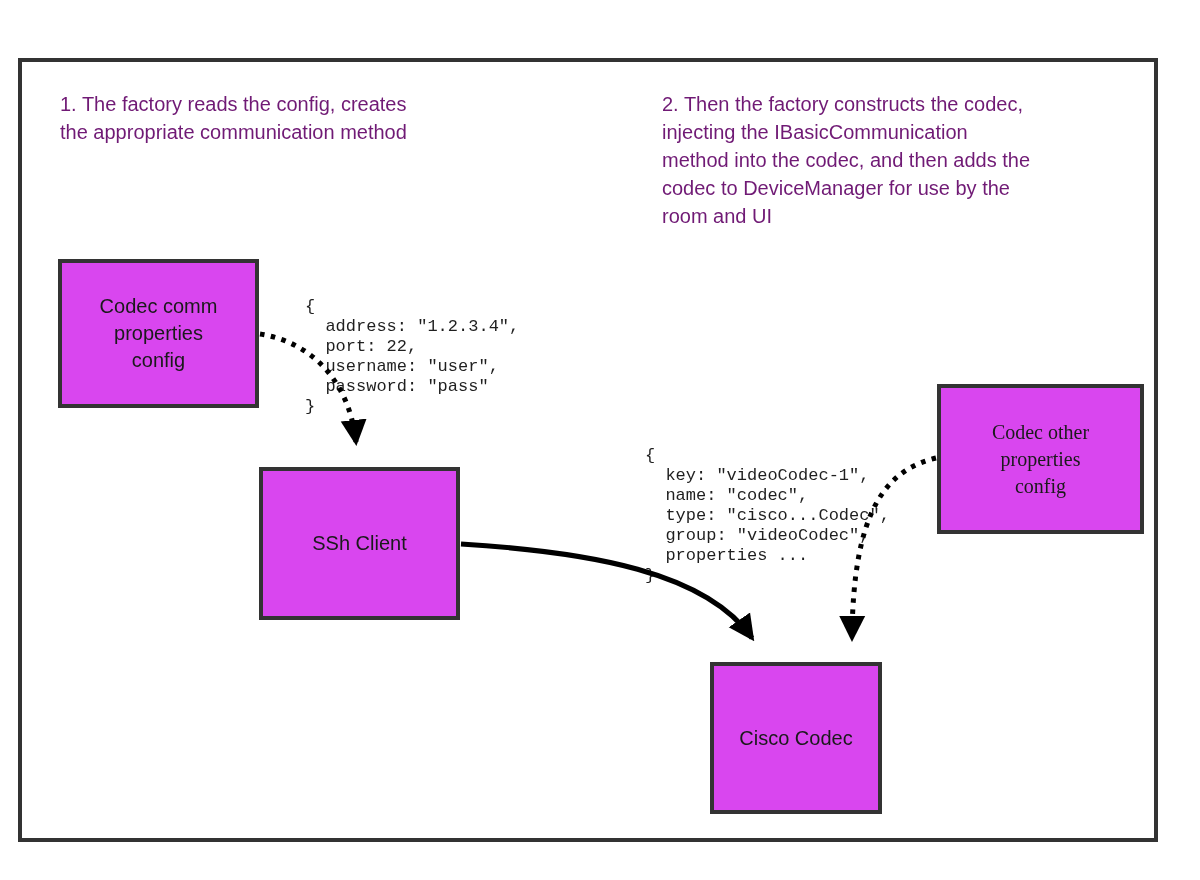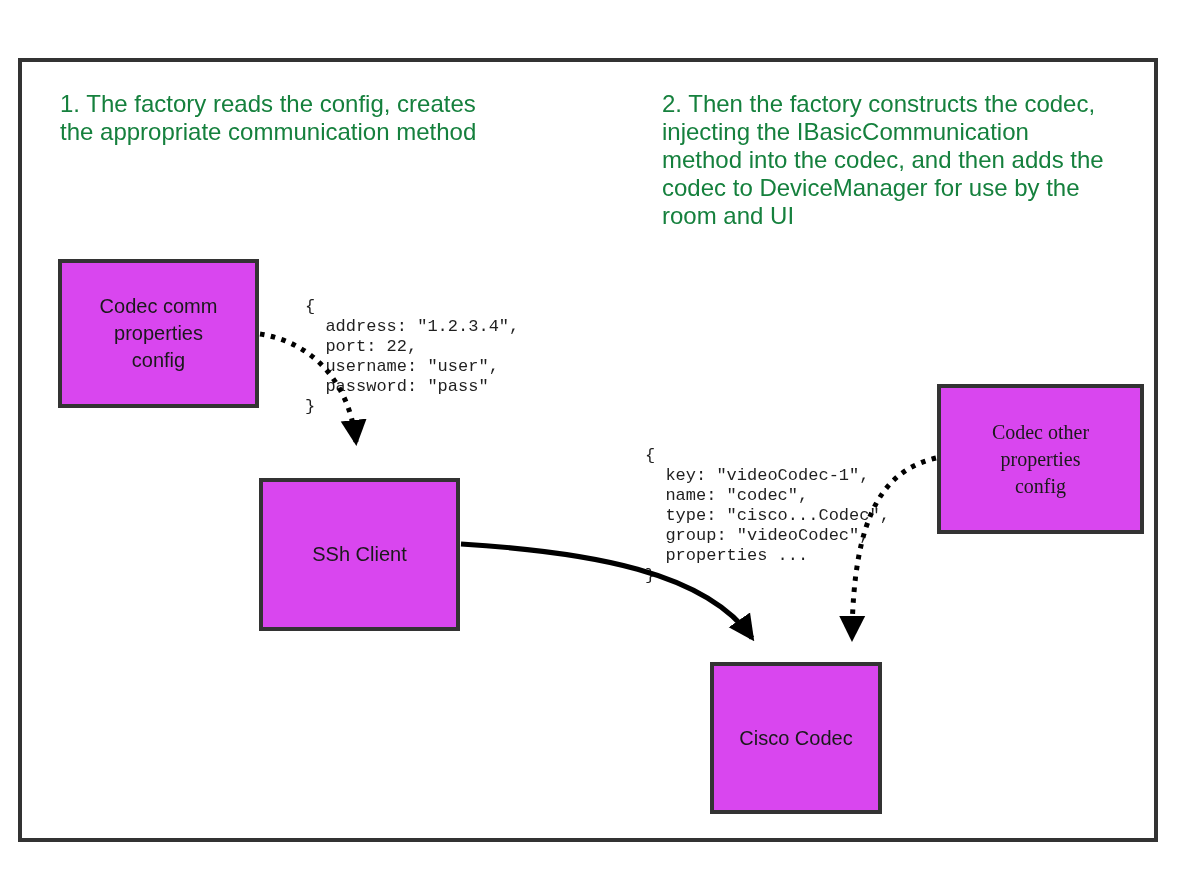--- a/index.html
+++ b/index.html
@@ -15,44 +15,44 @@
   .frame {
     position: absolute;
     left: 18px; top: 58px;
     width: 1140px; height: 784px;
     border: 4px solid #333333;
     box-sizing: border-box;
     background: #ffffff;
   }
   .note {
     position: absolute;
-    font-size: 24px;
+    font-size: 20px;
     line-height: 28px;
     white-space: pre-line;
-    color: #15803d;
+    color: #701a75;
   }
   .note1 { left: 60px; top: 90px; width: 500px; }
   .note2 { left: 662px; top: 90px; width: 490px; }
   .note3 { left: 942px; top: 686px; width: 210px; }
   .nodebox {
     position: absolute;
     border: 4px solid #333333;
     box-sizing: border-box;
     background: #d946ef;
     display: flex;
     align-items: center;
     justify-content: center;
     text-align: center;
     font-size: 20px;
     line-height: 27px;
     white-space: pre-line;
     color: #1a1a1a;
   }
   .box-codec-comm  { left: 58px;  top: 259px; width: 201px; height: 149px; }
-  .box-ssh-client  { left: 259px; top: 467px; width: 201px; height: 153px; margin-top: 11px; }
+  .box-ssh-client  { left: 259px; top: 467px; width: 201px; height: 153px; }
   .box-codec-other { left: 937px; top: 384px; width: 207px; height: 150px; font-family: Liberation Serif, serif; }
   .box-cisco-codec { left: 710px; top: 662px; width: 172px; height: 152px; align-items: center; }
   .code {
     position: absolute;
     margin: 0;
     font-family: "Liberation Mono", "DejaVu Sans Mono", monospace;
     font-size: 17px;
     line-height: 20px;
     white-space: pre;
     color: #1f1f1f;

